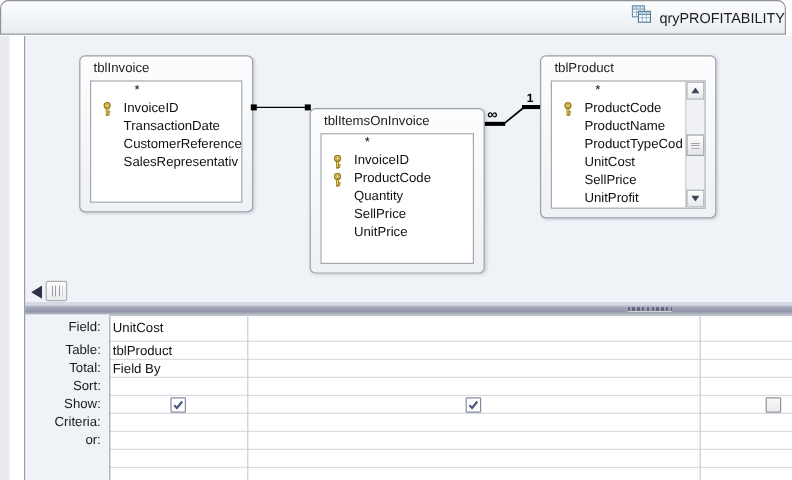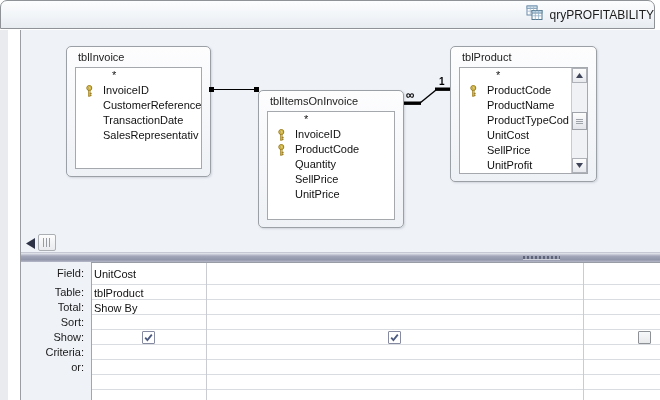--- a/index.html
+++ b/index.html
@@ -107,22 +107,22 @@
       <div class="frow">
         <span class="key">
           <svg width="11" height="12" viewBox="0 0 11 12">
               <circle cx="5.3" cy="3" r="2.5" fill="#efd659" stroke="#97781e"></circle>
               <circle cx="5.3" cy="2.9" r="1" fill="#fdfbea" stroke="#97781e" stroke-width=".6"></circle>
               <rect x="4.5" y="5.2" width="1.6" height="6" fill="#efd659" stroke="#97781e" stroke-width=".7"></rect>
               <rect x="6" y="8" width="1.7" height=".9" fill="#efd659" stroke="#97781e" stroke-width=".5"></rect>
               <rect x="6" y="9.9" width="1.2" height=".9" fill="#efd659" stroke="#97781e" stroke-width=".5"></rect>
             </svg>
         </span><span>InvoiceID</span></div>
+      <div class="frow"><span>TransactionDate</span></div>
       <div class="frow"><span>CustomerReference</span></div>
-      <div class="frow"><span>TransactionDate</span></div>
       <div class="frow"><span>SalesRepresentativ</span></div>
     </div>
   </div>
 
   <div class="table-box" style="left:237px; top:14px; width:146px; height:138px;margin-top:46px;">
     <div class="table-title">tblItemsOnInvoice</div>
     <div class="field-list">
       <div class="frow star"><span>*</span></div>
       <div class="frow">
         <span class="key">
@@ -228,21 +228,21 @@
     <div class="grow" style="top:82px; height:15px;"></div>
     <div class="grow" style="top:97px; height:15px;"></div>
     <div class="grow" style="top:112px; height:15px;"></div>
 
     <div class="vline edge" style="left:0;"></div>
     <div class="vline" style="left:115px;"></div>
     <div class="vline" style="left:492px;"></div>
 
     <div class="cell" style="left:3px;   top:0;    width:110px; height:22px;">UnitCost</div>
     <div class="cell" style="left:3px;   top:22px; width:110px; height:15px;">tblProduct</div>
-    <div class="cell" style="left:3px;   top:37px; width:110px; height:15px;">Show By</div>
+    <div class="cell" style="left:3px;   top:37px; width:110px; height:15px;">Field By</div>
 
     <div class="checkbox checked" style="left:51px;  top:68px;">
       <svg width="9" height="9" viewBox="0 0 9 9">
           <path d="M1.2 4.6 L3.4 7 L7.8 1.6" fill="none" stroke="#4c5a80" stroke-width="1.8"></path>
         </svg>
     </div>
     <div class="checkbox checked" style="left:297px; top:68px;">
       <svg width="9" height="9" viewBox="0 0 9 9">
           <path d="M1.2 4.6 L3.4 7 L7.8 1.6" fill="none" stroke="#4c5a80" stroke-width="1.8"></path>
         </svg>

